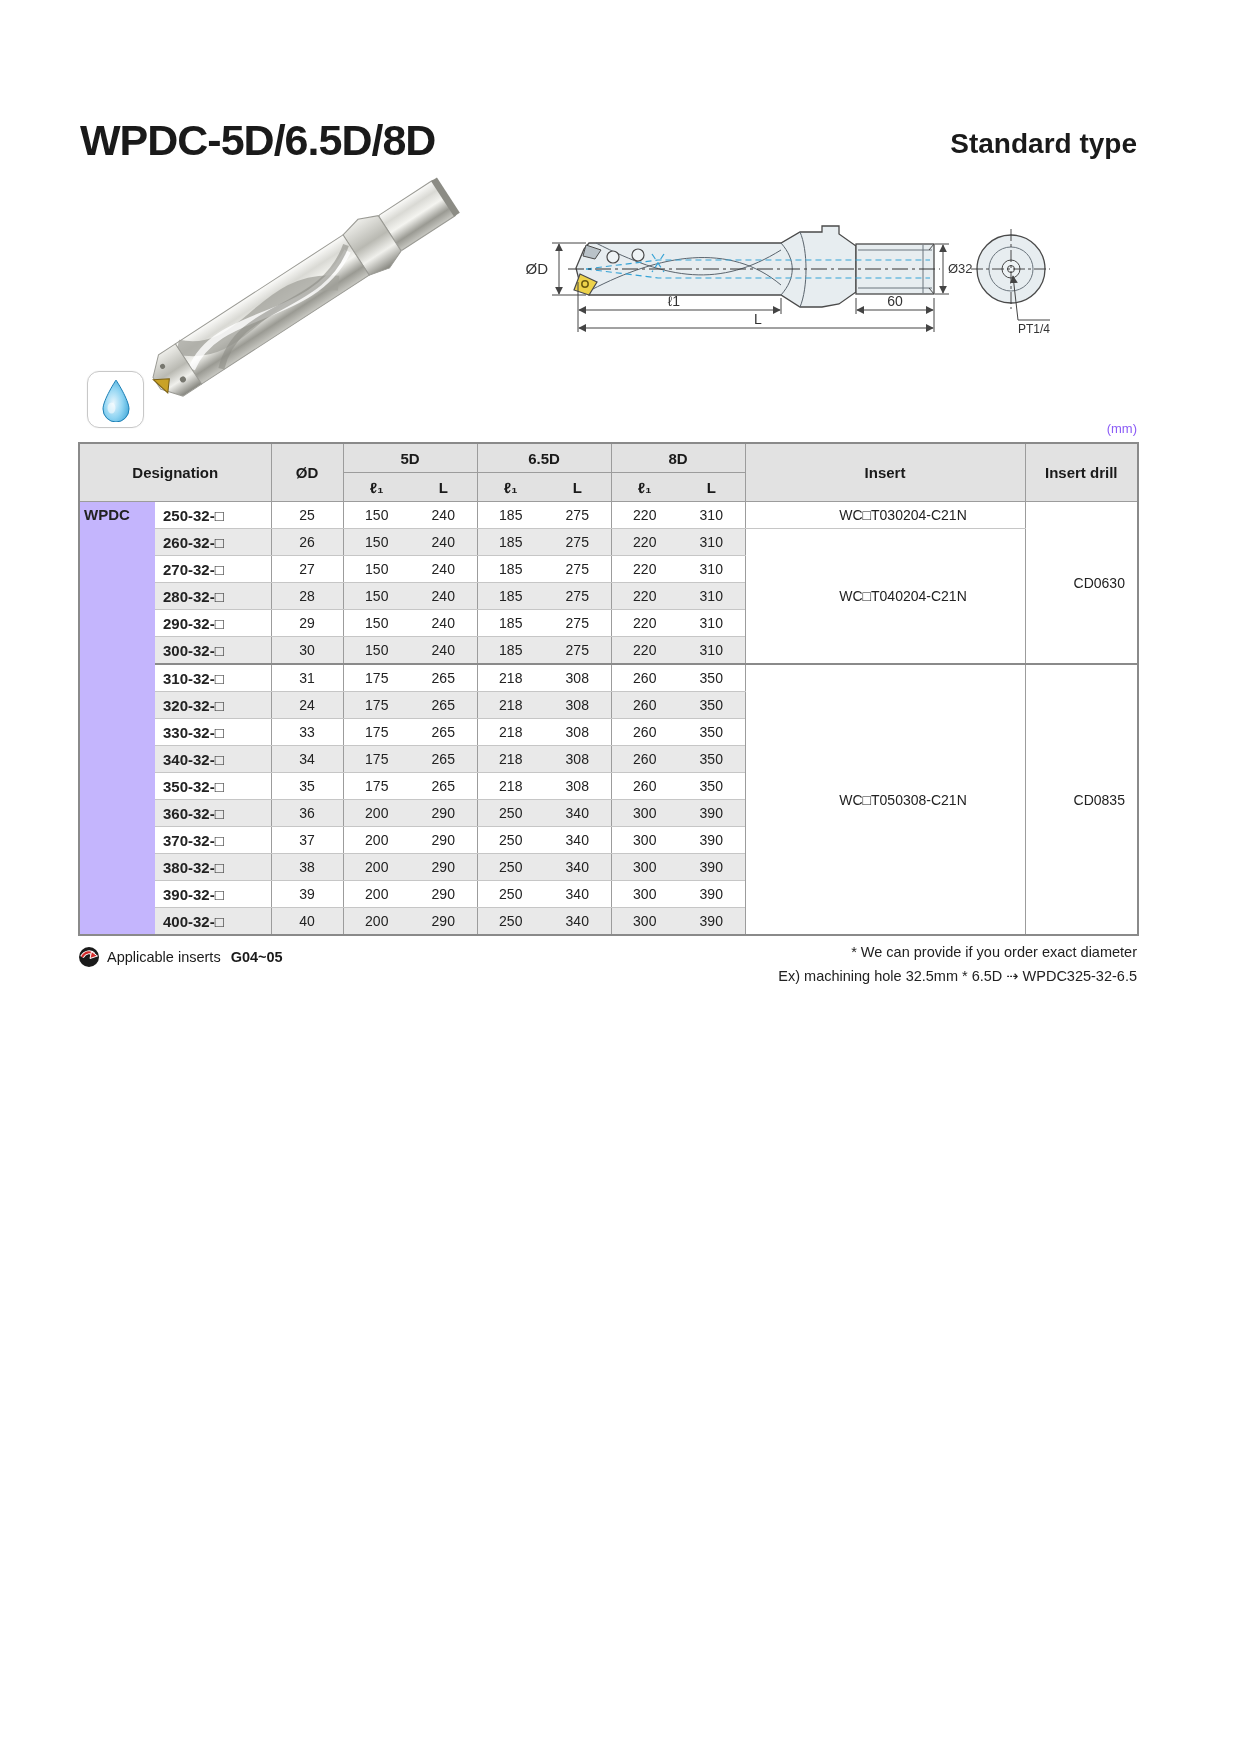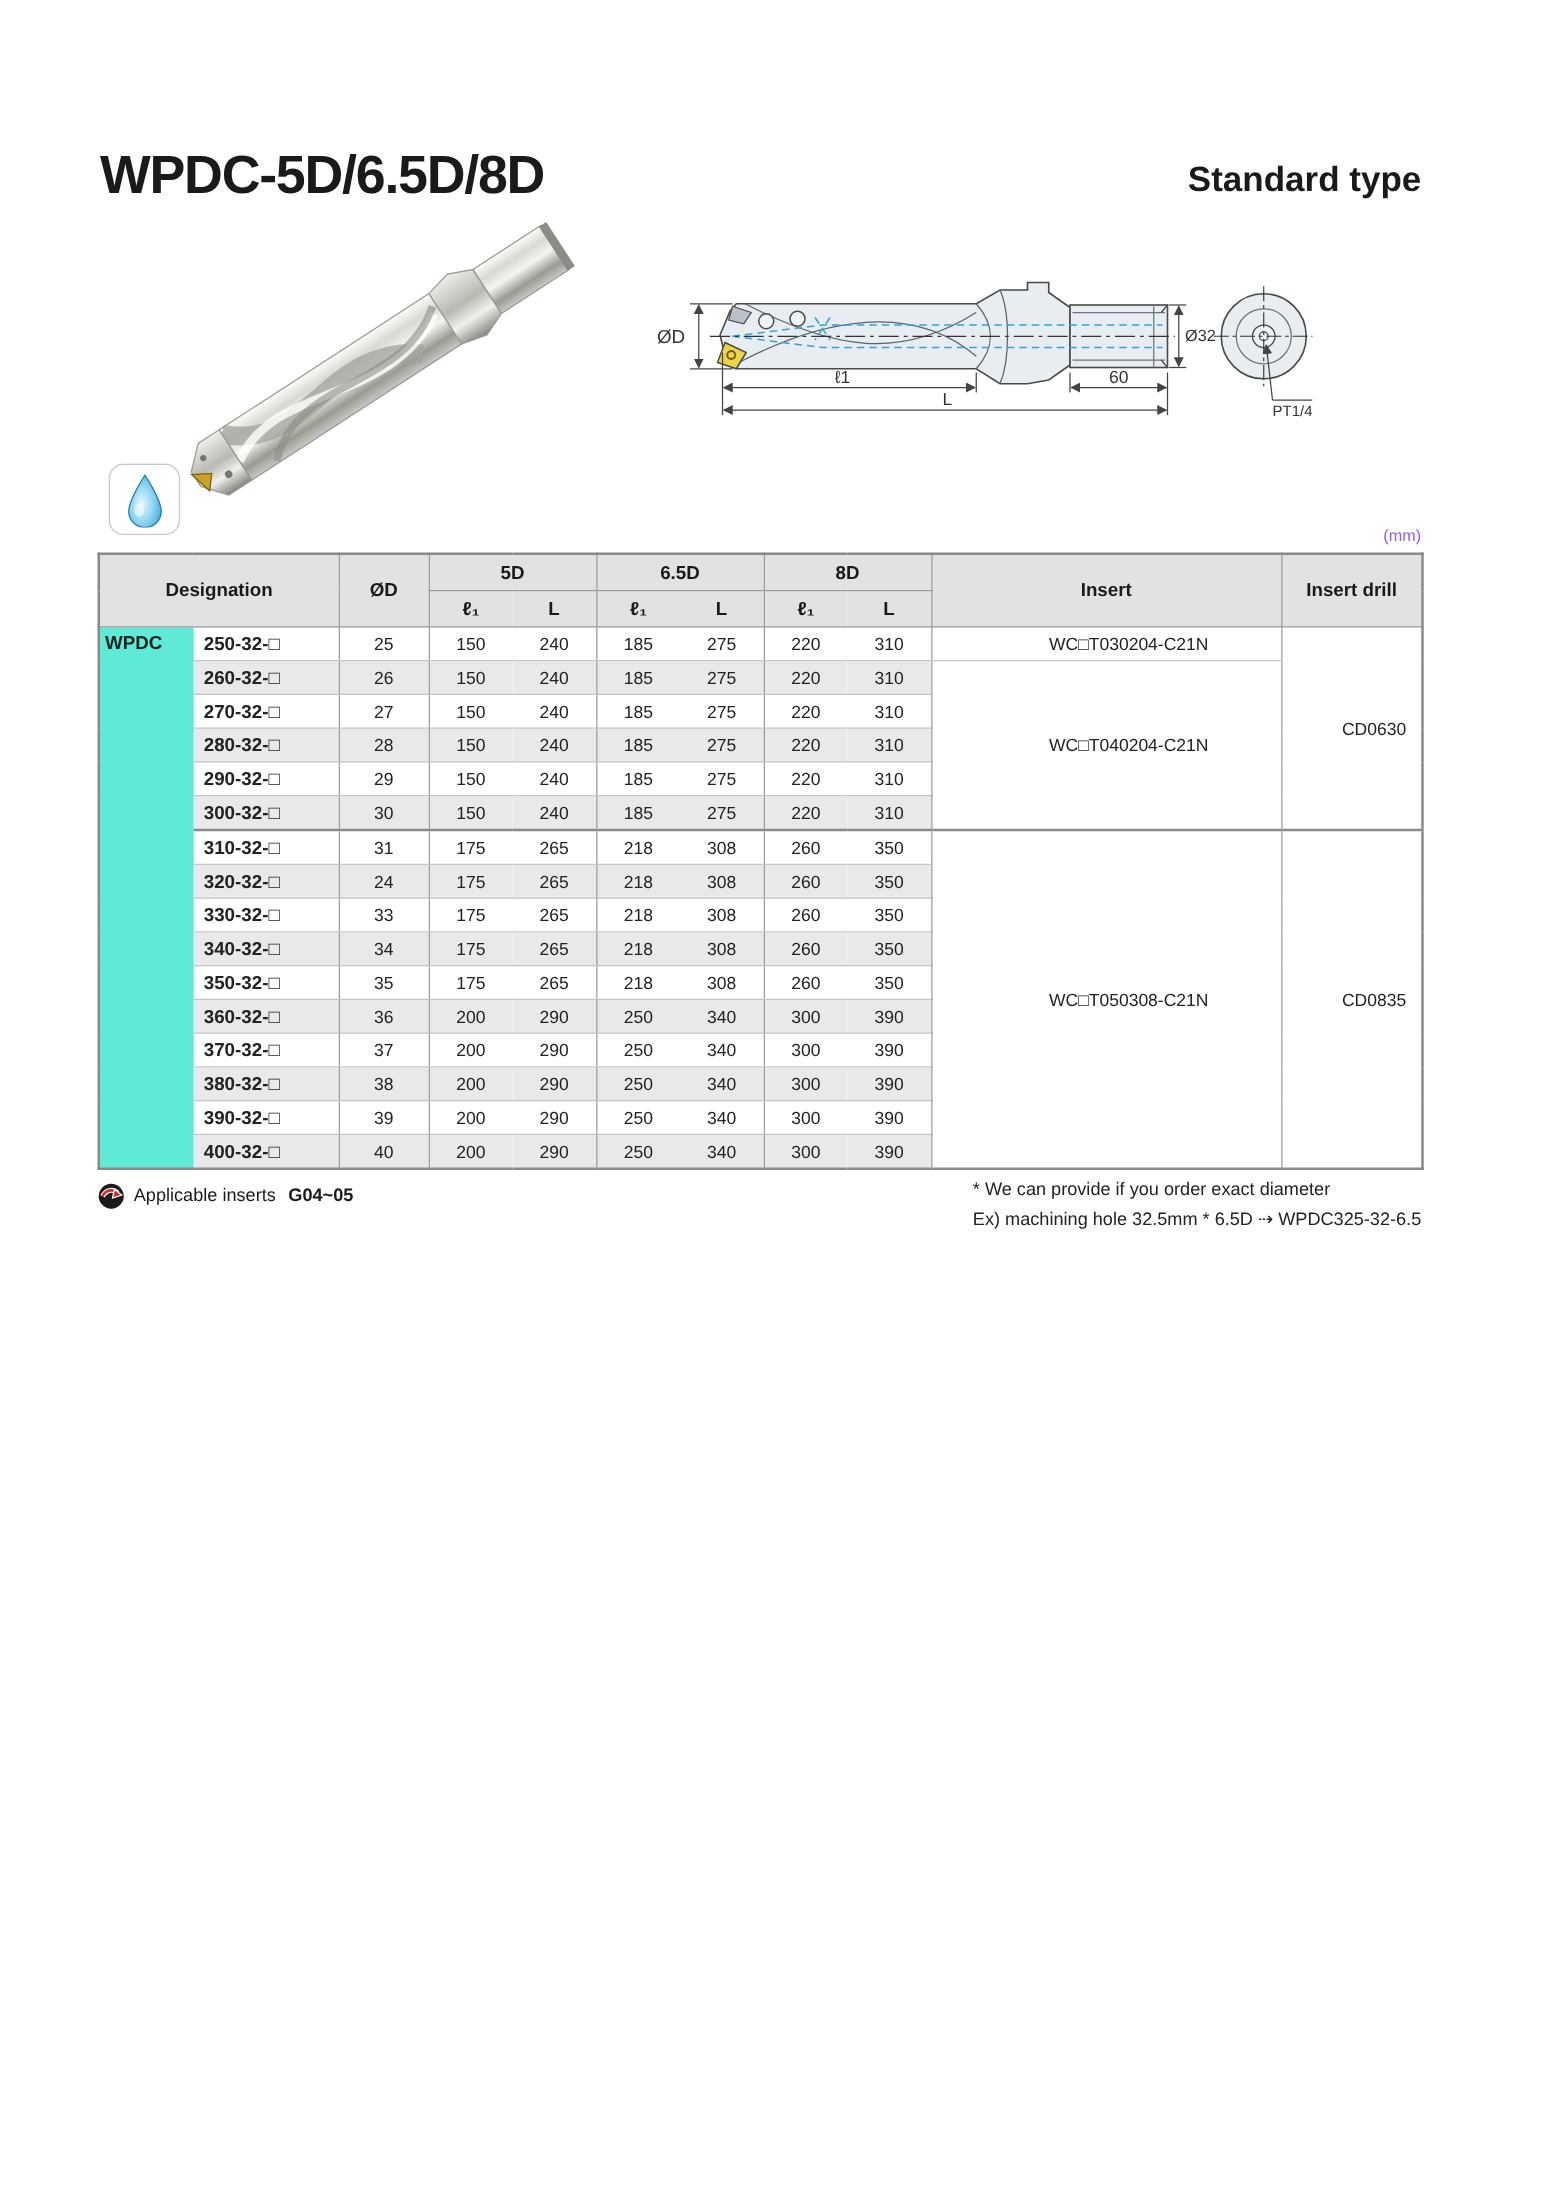--- a/index.html
+++ b/index.html
@@ -19,33 +19,33 @@
   .unit-label{position:absolute;right:104px;top:421px;font-size:13px;color:#8b5cf6;}
 
   .spec-table{position:absolute;left:78px;top:442px;border-collapse:collapse;table-layout:fixed;
               width:1059px;border:2px solid #8a8a8a;}
   .spec-table th,.spec-table td{border:1px solid #9c9c9c;padding:0;text-align:center;vertical-align:middle;}
   .spec-table thead th{background:#e2e2e2;font-size:15px;font-weight:bold;height:28px;color:#1a1a1a;}
   .spec-table thead tr:first-child th{border-bottom:1px solid #9c9c9c;}
   .spec-table tbody td{height:26px;font-size:14px;color:#222;
                        border-top:1px solid #c6c6c6;border-bottom:1px solid #c6c6c6;}
   .spec-table tbody td.wpdc{border-right:none;vertical-align:top;text-align:left;padding:4px 0 0 4px;
-                            font-weight:bold;font-size:15px;background:#5eead4;}
+                            font-weight:bold;font-size:15px;background:#c4b5fd;}
   .spec-table tbody td.desig{border-left:none;text-align:left;padding-left:8px;font-weight:bold;font-size:15px;}
   .spec-table td.pl,.spec-table th.pl{border-right:none;}
   .spec-table td.pr,.spec-table th.pr{border-left:none;}
   .spec-table tbody td.alt{background:#e9e9e9;}
   .spec-table tbody td.insert,.spec-table tbody td.center{background:#fff;font-size:14px;padding-left:36px;}
   .spec-table tbody tr.group-start td{border-top:2px solid #8a8a8a;}
   .spec-table tbody tr:last-child td{border-bottom:2px solid #8a8a8a;}
 
   .footer-left{position:absolute;left:78px;top:946px;display:flex;align-items:center;font-size:14.5px;}
   .footer-left .lbl{margin-left:7px;}
   .footer-left .val{margin-left:10px;font-weight:bold;}
-  .footer-notes{position:absolute;right:104px;top:940px;font-size:14.5px;line-height:24px;color:#222;}
+  .footer-notes{position:absolute;right:104px;top:940px;text-align:right;font-size:14.5px;line-height:24px;color:#222;}
 
   svg text{font-family:"Liberation Sans","DejaVu Sans",sans-serif;}
 </style>
 </head>
 <body>
 
 <div class="page">
 
   <div class="title">WPDC-5D/6.5D/8D</div>
   <div class="standard-type">Standard type</div>

